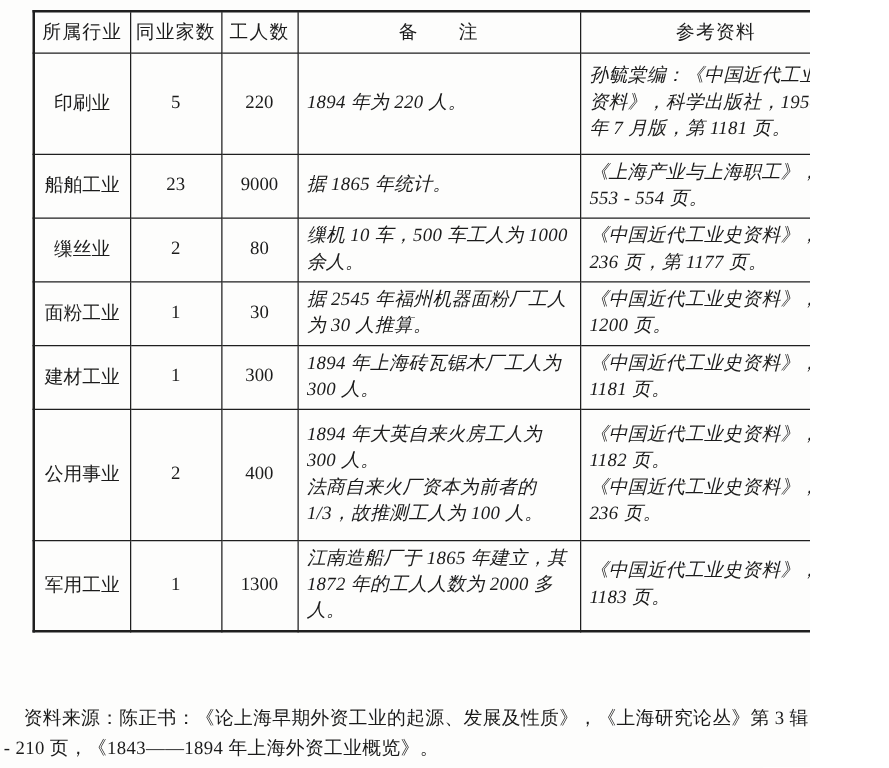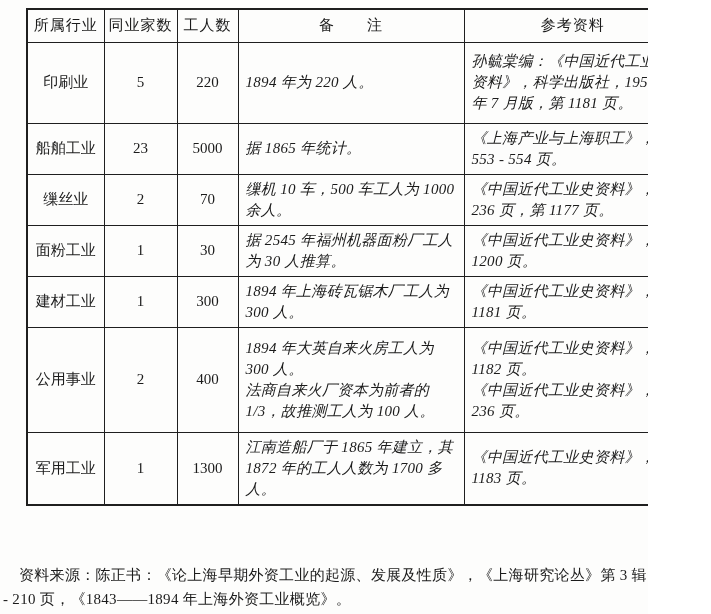--- a/index.html
+++ b/index.html
@@ -79,28 +79,28 @@
       <tr style="height:81px">
         <td class="c">印刷业</td>
         <td class="c">5</td>
         <td class="c">220</td>
         <td class="t">1894 年为 220 人。</td>
         <td class="t">孙毓棠编：《中国近代工业史资料》，科学出版社，1954 年 7 月版，第 1181 页。</td>
       </tr>
       <tr style="height:41px">
         <td class="c">船舶工业</td>
         <td class="c">23</td>
-        <td class="c">5000</td>
+        <td class="c">9000</td>
         <td class="t">据 1865 年统计。</td>
         <td class="t">《上海产业与上海职工》，第 553 - 554 页。</td>
       </tr>
       <tr style="height:44px">
         <td class="c">缫丝业</td>
         <td class="c">2</td>
-        <td class="c">70</td>
+        <td class="c">80</td>
         <td class="t">缫机 10 车，500 车工人为 1000 余人。</td>
         <td class="t">《中国近代工业史资料》，第 236 页，第 1177 页。</td>
       </tr>
       <tr style="height:45px">
         <td class="c">面粉工业</td>
         <td class="c">1</td>
         <td class="c">30</td>
         <td class="t">据 2545 年福州机器面粉厂工人为 30 人推算。</td>
         <td class="t">《中国近代工业史资料》，第 1200 页。</td>
       </tr>
@@ -117,21 +117,21 @@
         <td class="c">400</td>
         <td class="t">1894 年大英自来火房工人为 300 人。
 法商自来火厂资本为前者的 1/3，故推测工人为 100 人。</td>
         <td class="t">《中国近代工业史资料》，第 1182 页。
 《中国近代工业史资料》，第 236 页。</td>
       </tr>
       <tr style="height:61px">
         <td class="c">军用工业</td>
         <td class="c">1</td>
         <td class="c">1300</td>
-        <td class="t">江南造船厂于 1865 年建立，其 1872 年的工人人数为 1700 多人。</td>
+        <td class="t">江南造船厂于 1865 年建立，其 1872 年的工人人数为 2000 多人。</td>
         <td class="t">《中国近代工业史资料》，第 1183 页。</td>
       </tr>
     </tbody>
   </table>
 
   <p class="footer-note">资料来源：陈正书：《论上海早期外资工业的起源、发展及性质》，《上海研究论丛》第 3 辑，第 209 - 210 页，《1843——1894 年上海外资工业概览》。</p>
 
 </div>
 
 </body></html>

